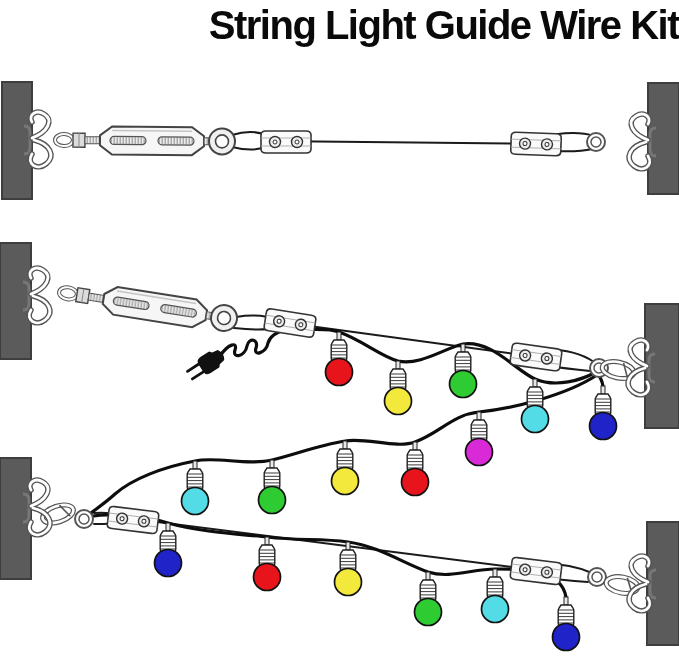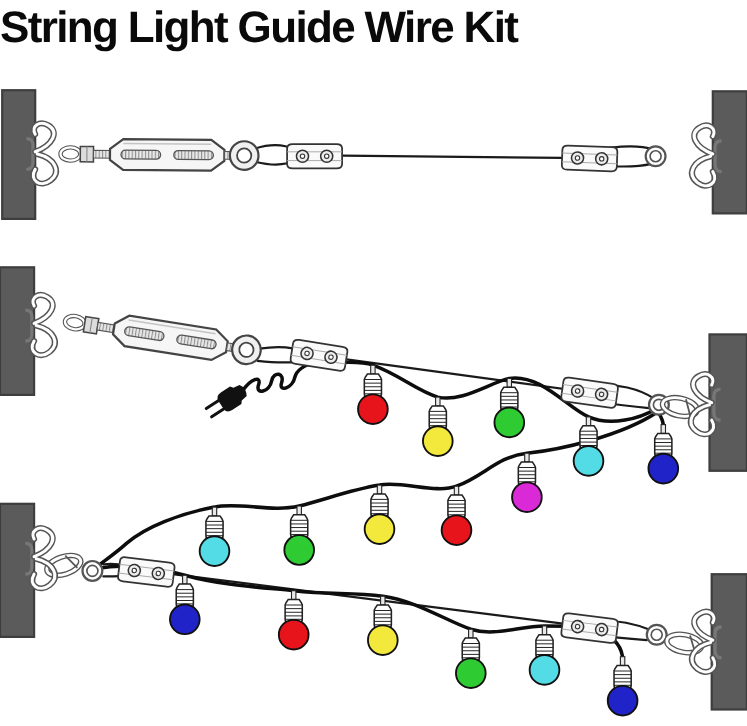--- a/index.html
+++ b/index.html
@@ -6,21 +6,21 @@
   .canvas{
     position:relative;
     width:679px;height:660px;
     background:#ffffff;
     overflow:hidden;
     font-family:"Liberation Sans", sans-serif;
   }
   .title{
     position:absolute;
     top:0;left:0;right:0;
-    text-align:left;
+    text-align:right;
     font-size:40px;
     font-weight:700;
     letter-spacing:-1.5px;
     color:#0a0a0a;
     line-height:50px;
     white-space:nowrap;
   }
   svg.illus{position:absolute;top:0;left:0;}
 </style>
 </head>

